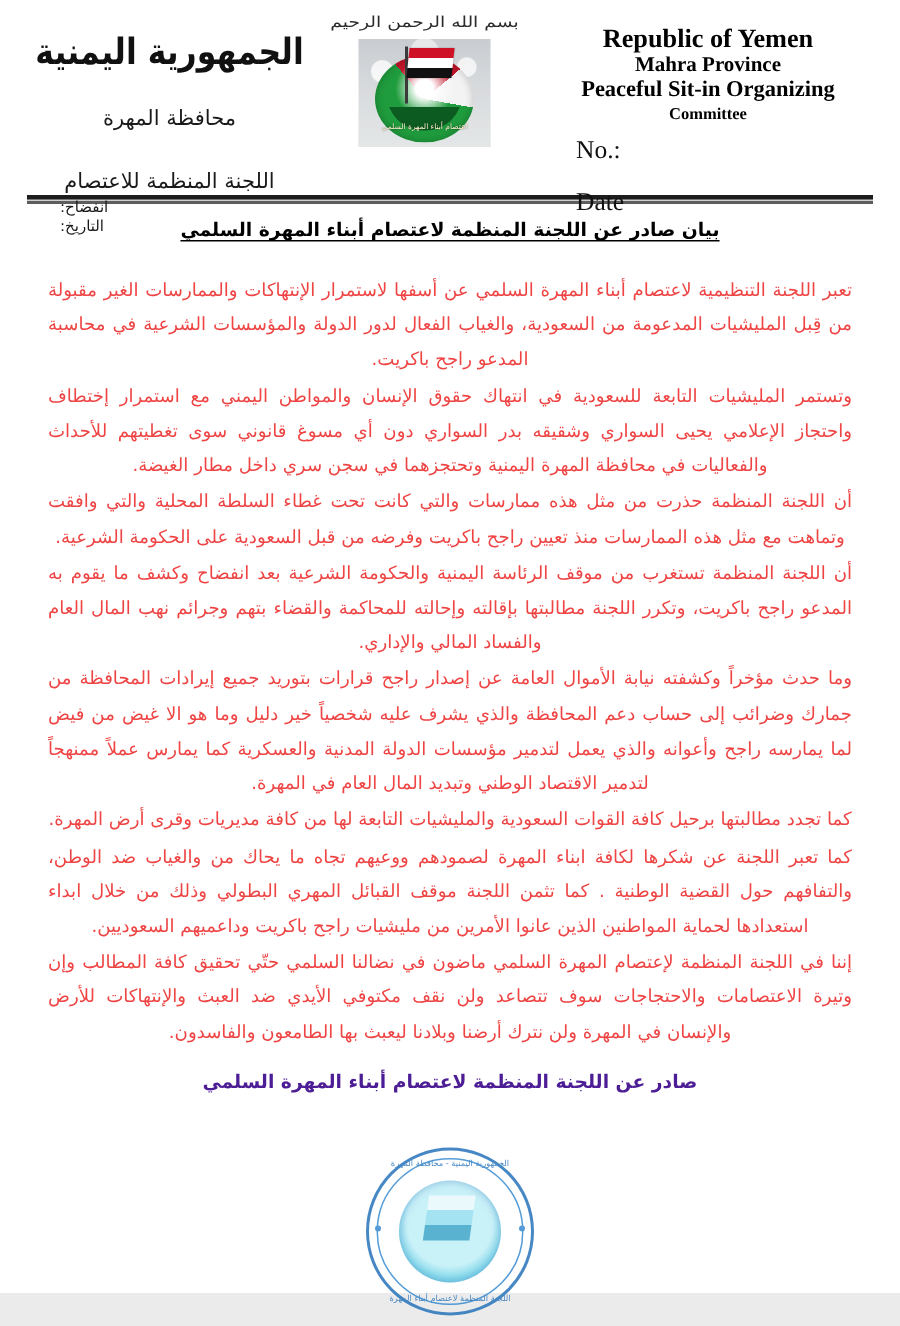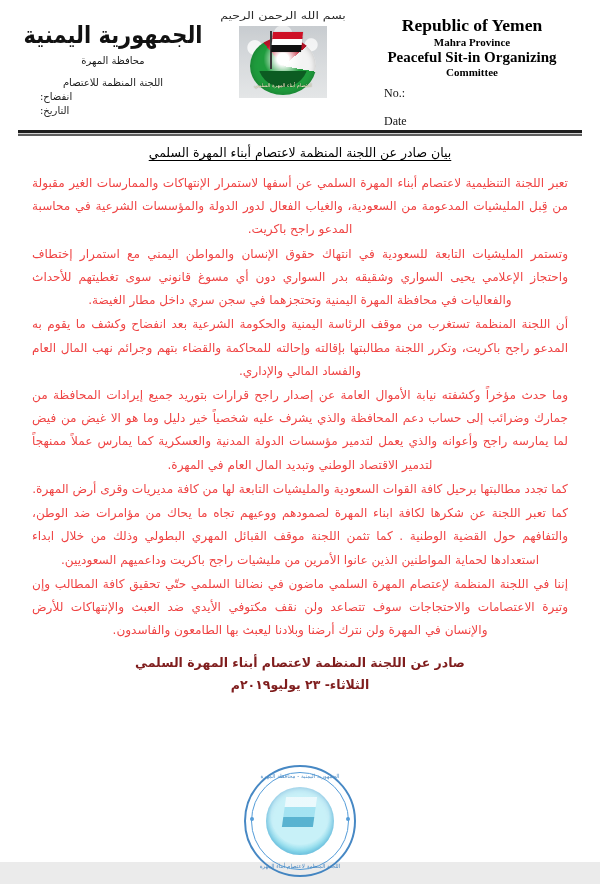--- a/index.html
+++ b/index.html
@@ -43,24 +43,24 @@
     font-weight:700;
     letter-spacing:-1px;
     color:#111;
     line-height:1.1;
     transform:scaleY(1.15);
     transform-origin:center;
     white-space:nowrap;
   }
   .ar-sub{
     font-family:"DejaVu Sans","Liberation Sans",sans-serif;
-    font-size:10px;
+    font-size:14px;
     color:#1a1a1a;
     line-height:1.45;
-    margin-top:7px;
+    margin-top:22px;
   }
   .ar-field{
     font-family:"DejaVu Sans","Liberation Sans",sans-serif;
     font-size:10px;
     color:#1a1a1a;
     line-height:1.35;
     text-align:left;
     padding-left:22px;
   }
 
@@ -150,26 +150,26 @@
     text-align:center;
     direction:ltr;
     padding-top:10px;
   }
   .en-title{
     font-family:Liberation Serif, serif;
     font-weight:700;
     color:#000;
   }
   .en-l1{font-size:17.5px;line-height:1.12;}
-  .en-l2{font-size:11px;line-height:1.18;}
+  .en-l2{font-size:14px;line-height:1.18;}
   .en-l3{font-size:15px;line-height:1.18;}
   .en-l4{font-size:11px;line-height:1.18;}
   .en-field{
     font-family:"Liberation Serif","DejaVu Serif",serif;
-    font-size:12px;
+    font-size:17px;
     color:#111;
     text-align:left;
     padding-left:26px;
     line-height:1.35;
     margin-top:6px;
   }
 
   
   .rule{
     margin:2px 18px 0 18px;
@@ -177,24 +177,24 @@
     border-top:3px solid #1d1d1d;
     border-bottom:2px solid #5d5d5d;
     background:#cfcfcf;
     box-sizing:border-box;
   }
 
   
   .doc-title{
     direction:rtl;
     text-align:center;
-    margin:9px 0 12px;
+    margin:9px 0 22px;
     font-family:"DejaVu Sans","Liberation Sans",sans-serif;
     font-size:12.5px;
-    font-weight:400;
+    font-weight:700;
     color:#000;
     text-decoration:underline;
     text-underline-offset:3px;
   }
   .body{
     direction:rtl;
     padding:0 16px;
     box-sizing:border-box;
   }
   .para{
@@ -206,21 +206,21 @@
     text-align-last:center;
     margin:0 16px 1px;
     text-justify:inter-word;
   }
   .signoff{
     direction:rtl;
     text-align:center;
     font-family:"DejaVu Sans","Liberation Sans",sans-serif;
     font-weight:700;
     font-size:12.5px;
-    color:#7f1d1d;
+    color:#4c1d95;
     margin-top:10px;
     line-height:1.75;
     position:relative;
     z-index:3;
   }
   .signoff .dateline{font-size:12.5px;}
 
   
   .stamp{
     position:absolute;
@@ -320,30 +320,30 @@
     </div>
   </div>
 
   <div class="rule"></div>
 
   <div class="doc-title">بيان صادر عن اللجنة المنظمة لاعتصام أبناء المهرة السلمي</div>
 
   <div class="body">
     <p class="para">تعبر اللجنة التنظيمية لاعتصام أبناء المهرة السلمي عن أسفها لاستمرار الإنتهاكات والممارسات الغير مقبولة من قِبل المليشيات المدعومة من السعودية، والغياب الفعال لدور الدولة والمؤسسات الشرعية في محاسبة المدعو راجح باكريت.</p>
     <p class="para">وتستمر المليشيات التابعة للسعودية في انتهاك حقوق الإنسان والمواطن اليمني مع استمرار إختطاف واحتجاز الإعلامي يحيى السواري وشقيقه بدر السواري دون أي مسوغ قانوني سوى تغطيتهم للأحداث والفعاليات في محافظة المهرة اليمنية وتحتجزهما في سجن سري داخل مطار الغيضة.</p>
+    <p class="para">أن اللجنة المنظمة حذرت من مثل هذه ممارسات والتي كانت تحت غطاء السلطة المحلية والتي وافقت وتماهت مع مثل هذه الممارسات منذ تعيين راجح باكريت وفرضه من قبل السعودية على الحكومة الشرعية.</p>
     <p class="para">أن اللجنة المنظمة تستغرب من موقف الرئاسة اليمنية والحكومة الشرعية بعد انفضاح وكشف ما يقوم به المدعو راجح باكريت، وتكرر اللجنة مطالبتها بإقالته وإحالته للمحاكمة والقضاء بتهم وجرائم نهب المال العام والفساد المالي والإداري.</p>
     <p class="para">وما حدث مؤخراً وكشفته نيابة الأموال العامة عن إصدار راجح قرارات بتوريد جميع إيرادات المحافظة من جمارك وضرائب إلى حساب دعم المحافظة والذي يشرف عليه شخصياً خير دليل وما هو الا غيض من فيض لما يمارسه راجح وأعوانه والذي يعمل لتدمير مؤسسات الدولة المدنية والعسكرية كما يمارس عملاً ممنهجاً لتدمير الاقتصاد الوطني وتبديد المال العام في المهرة.</p>
     <p class="para">كما تجدد مطالبتها برحيل كافة القوات السعودية والمليشيات التابعة لها من كافة مديريات وقرى أرض المهرة.</p>
-    <p class="para">كما تعبر اللجنة عن شكرها لكافة ابناء المهرة لصمودهم ووعيهم تجاه ما يحاك من مؤامرات ضد الوطن، والتفافهم حول القضية الوطنية . كما تثمن اللجنة موقف القبائل المهري البطولي وذلك من خلال ابداء استعدادها لحماية المواطنين الذين عانوا الأمرين من مليشيات راجح باكريت وداعميهم السعوديين.</p>
+    <p class="para">كما تعبر اللجنة عن شكرها لكافة ابناء المهرة لصمودهم ووعيهم تجاه ما يحاك من والغياب ضد الوطن، والتفافهم حول القضية الوطنية . كما تثمن اللجنة موقف القبائل المهري البطولي وذلك من خلال ابداء استعدادها لحماية المواطنين الذين عانوا الأمرين من مليشيات راجح باكريت وداعميهم السعوديين.</p>
     <p class="para">إننا في اللجنة المنظمة لإعتصام المهرة السلمي ماضون في نضالنا السلمي حتّي تحقيق كافة المطالب وإن وتيرة الاعتصامات والاحتجاجات سوف تتصاعد ولن نقف مكتوفي الأيدي ضد العبث والإنتهاكات للأرض والإنسان في المهرة ولن نترك أرضنا وبلادنا ليعبث بها الطامعون والفاسدون.</p>
   </div>
 
   <div class="signoff">
     <div>صادر عن اللجنة المنظمة لاعتصام أبناء المهرة السلمي</div>
-    <div class="dateline">الثلاثاء- ٢٣ يوليو٢٠١٩م</div>
   </div>
 
   <div class="stamp">
     <div class="ring"></div>
     <div class="ring2"></div>
     <div class="inner"></div>
     <div class="st-top">الجمهورية اليمنية - محافظة المهرة</div>
     <div class="st-bottom">اللجنة المنظمة لاعتصام أبناء المهرة</div>
     <div class="dot d1"></div>
     <div class="dot d2"></div>

